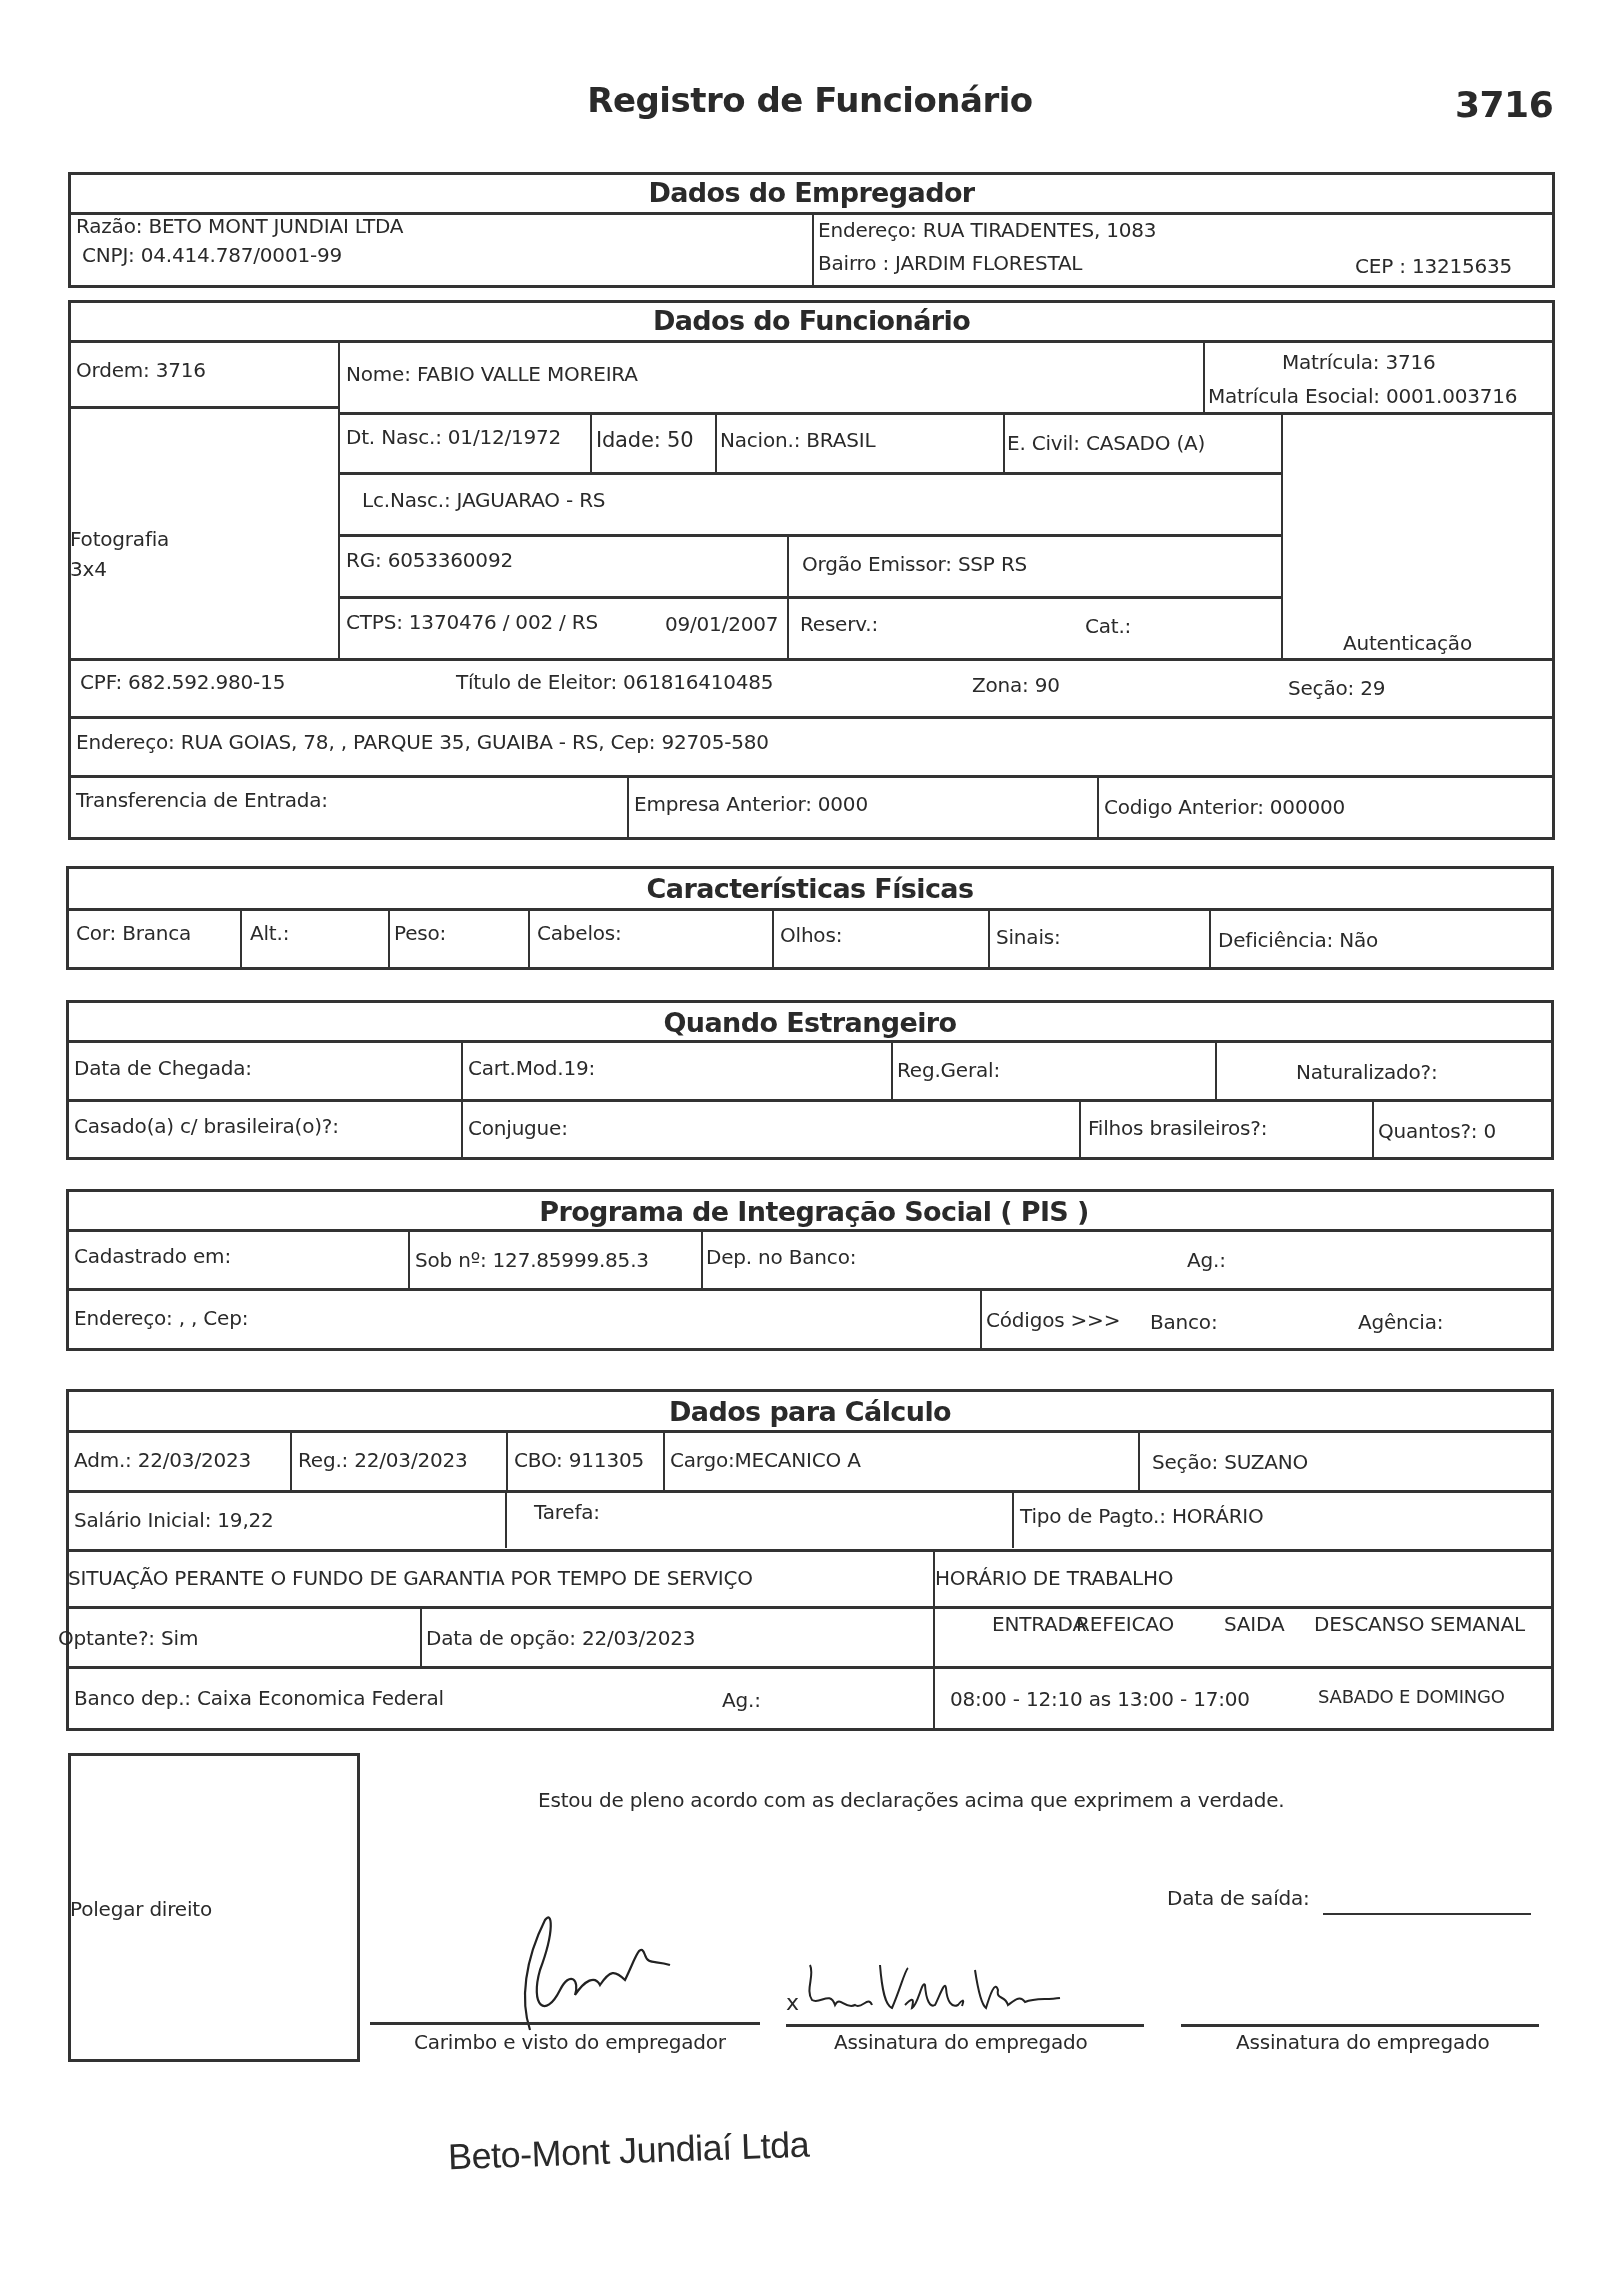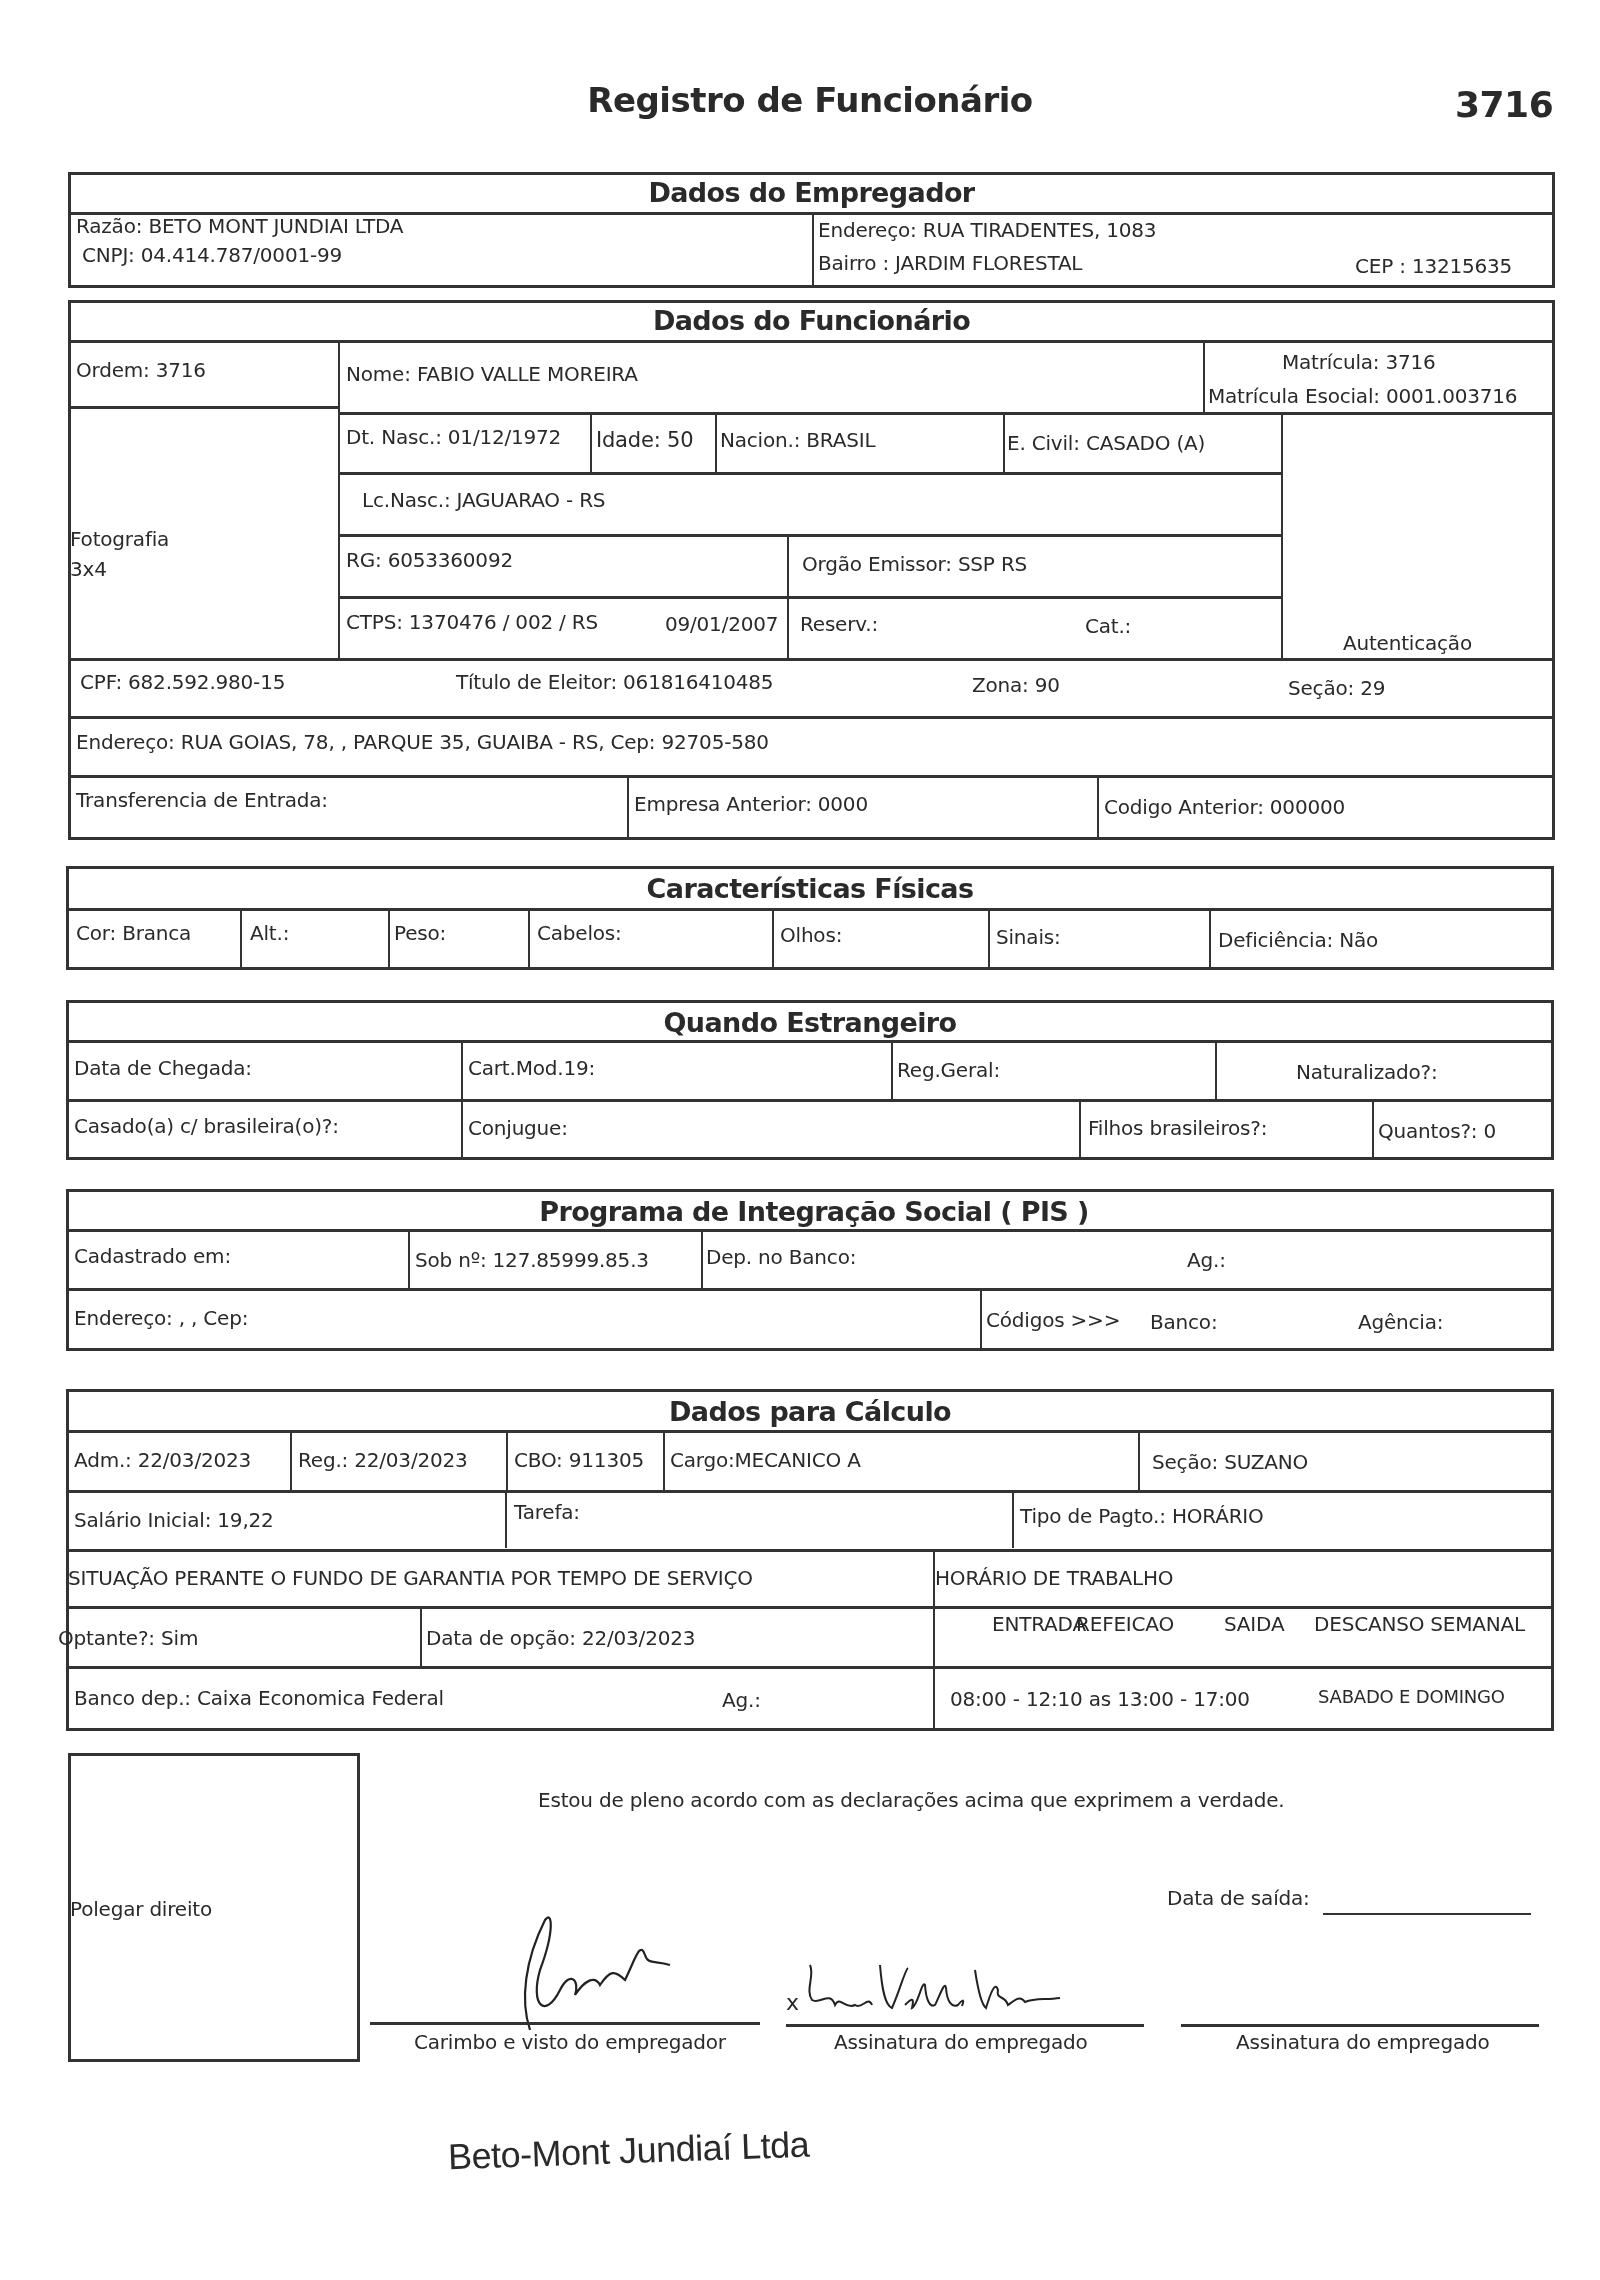--- a/index.html
+++ b/index.html
@@ -148,21 +148,21 @@
 <div class="vline" style="left:1138px;top:1432px;height:58px;"></div>
 <div class="t" style="left:74px;top:1448px;">Adm.: 22/03/2023</div>
 <div class="t" style="left:298px;top:1448px;">Reg.: 22/03/2023</div>
 <div class="t" style="left:514px;top:1448px;">CBO: 911305</div>
 <div class="t" style="left:670px;top:1448px;">Cargo:MECANICO A</div>
 <div class="t" style="left:1152px;top:1450px;">Seção: SUZANO</div>
 <div class="hline" style="left:66px;width:1488px;top:1490px;"></div>
 <div class="vline" style="left:505px;top:1492px;height:56px;"></div>
 <div class="vline" style="left:1012px;top:1492px;height:56px;"></div>
 <div class="t" style="left:74px;top:1508px;">Salário Inicial: 19,22</div>
-<div class="t" style="left:514px;top:1500px;">Tarefa:</div>
+<div class="t" style="left:534px;top:1500px;">Tarefa:</div>
 <div class="t" style="left:1020px;top:1504px;">Tipo de Pagto.: HORÁRIO</div>
 <div class="hline" style="left:66px;width:1488px;top:1549px;"></div>
 <div class="vline" style="left:933px;top:1551px;height:178px;"></div>
 <div class="t c" style="left:68px;width:865px;top:1566px;">SITUAÇÃO PERANTE O FUNDO DE GARANTIA POR TEMPO DE SERVIÇO</div>
 <div class="t c" style="left:935px;width:617px;top:1566px;">HORÁRIO DE TRABALHO</div>
 <div class="hline" style="left:66px;width:1488px;top:1606px;"></div>
 <div class="vline" style="left:420px;top:1608px;height:58px;"></div>
 <div class="t" style="left:58px;top:1626px;">Optante?:  Sim</div>
 <div class="t" style="left:426px;top:1626px;">Data de opção: 22/03/2023</div>
 <div class="t" style="left:952px;top:1612px;margin-left:40px;">ENTRADA</div>

